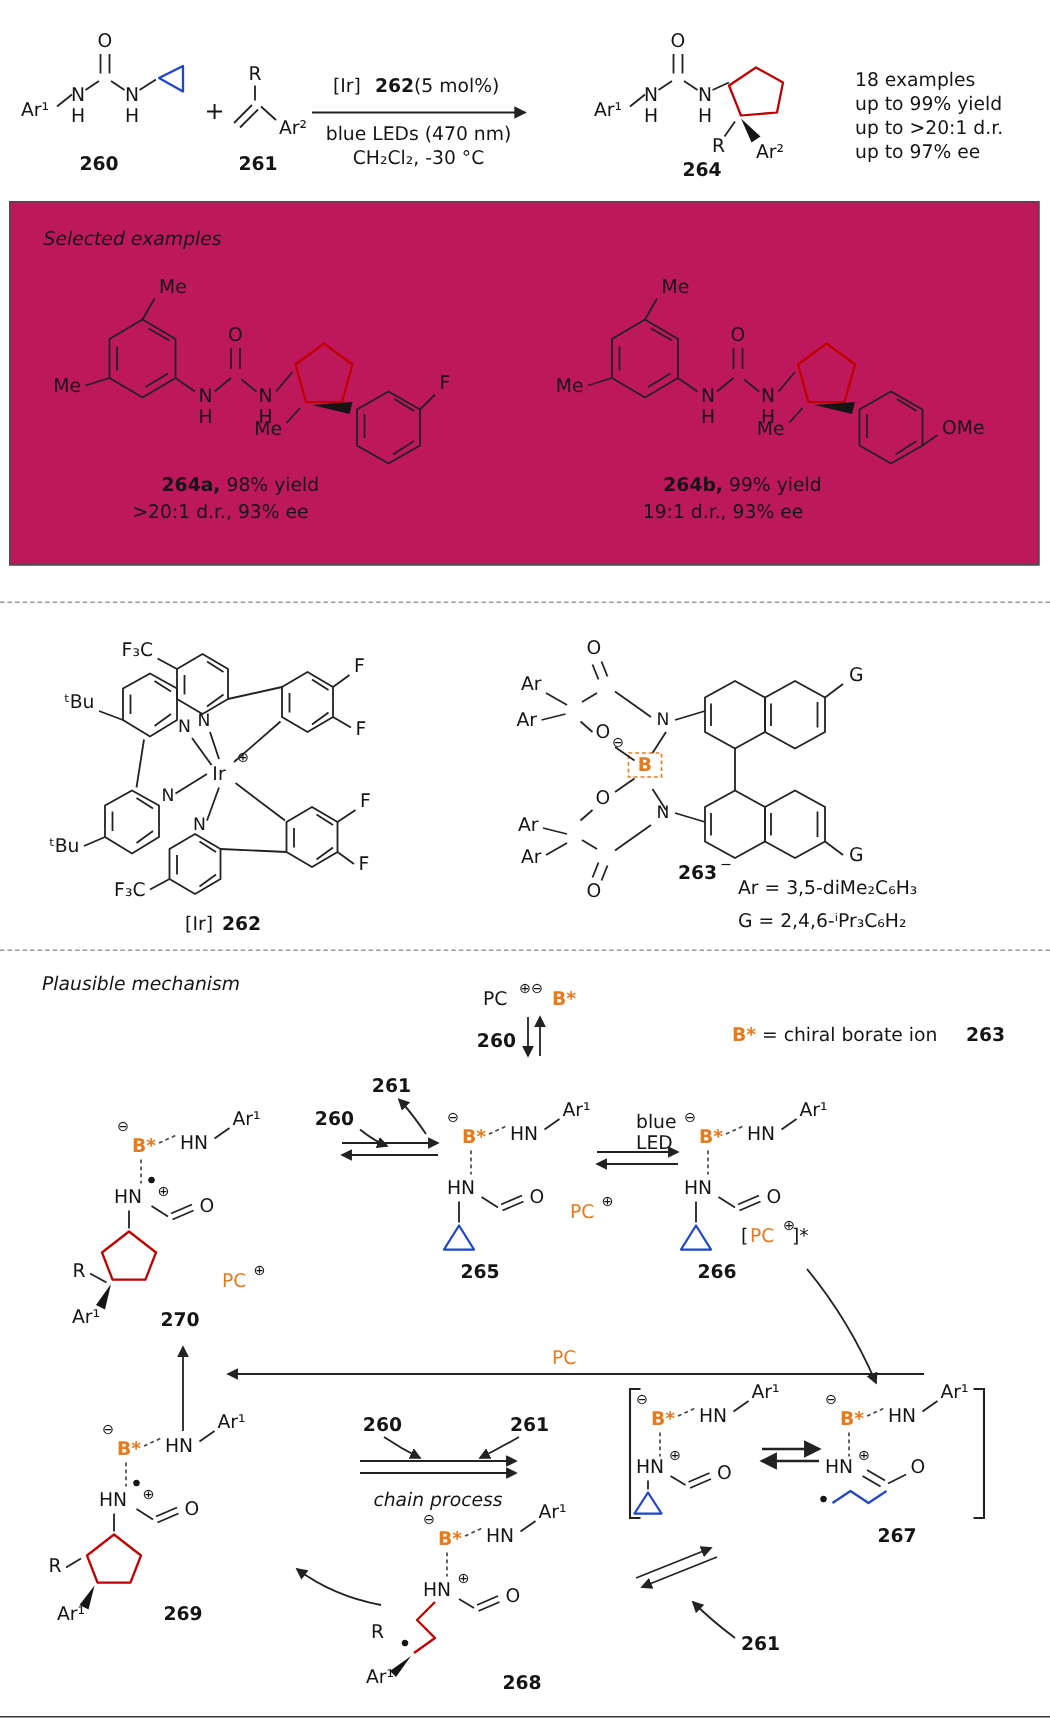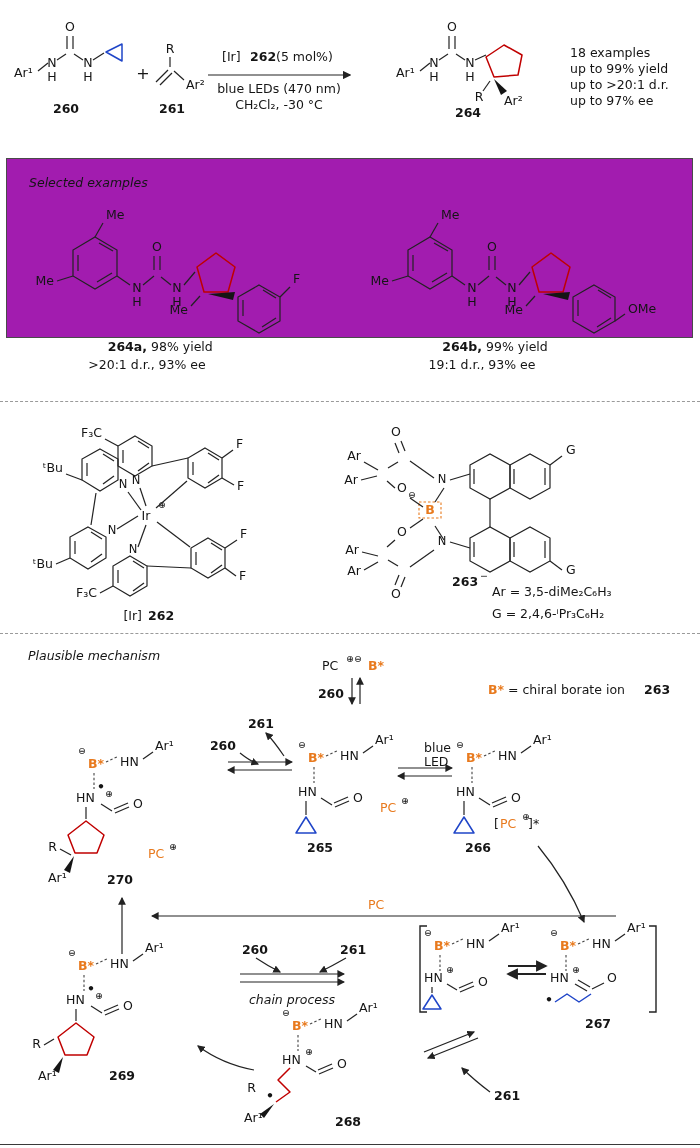--- a/index.html
+++ b/index.html
@@ -17,21 +17,21 @@
 .plus{font-size:16px}
 .bond{stroke:#222;stroke-width:1.2;fill:none}
 .bold-bond{stroke:#222;stroke-width:1.8;fill:none}
 .coord{stroke:#444;stroke-width:1.1;stroke-dasharray:2.5 2.2;fill:none}
 .red5{stroke:#c00000;stroke-width:1.5;fill:none;stroke-linejoin:round}
 .blue3{stroke:#1f45c8;stroke-width:1.5;fill:none;stroke-linejoin:round}
 .wedge{fill:#151515;stroke:none}
 .odash{stroke:#e87a1e;stroke-width:1.1;stroke-dasharray:2.5 2;fill:none}
 .arrow{stroke:#222;stroke-width:1.2;fill:none}
 .brk{stroke:#222;stroke-width:1.4;fill:none}
-#ex-box{position:absolute;left:6px;top:158px;width:687px;height:180px;background:#a21caf;border:1px solid #4a4a4a}
+#ex-box{position:absolute;left:6px;top:134px;width:687px;height:243px;background:#be185d;border:1px solid #4a4a4a}
 #ex-box svg{position:absolute;top:0;left:0}
 .dashdiv{position:absolute;left:0;width:700px;border-top:1.6px dashed #9a9a9a;height:0}
 #botline{position:absolute;left:0;top:1144px;width:700px;border-top:1.5px solid #3a3a3a;height:0}
 </style>
 </head>
 <body>
 
 <div id="fig">
 
   <svg width="700" height="140" style="top:5px">

